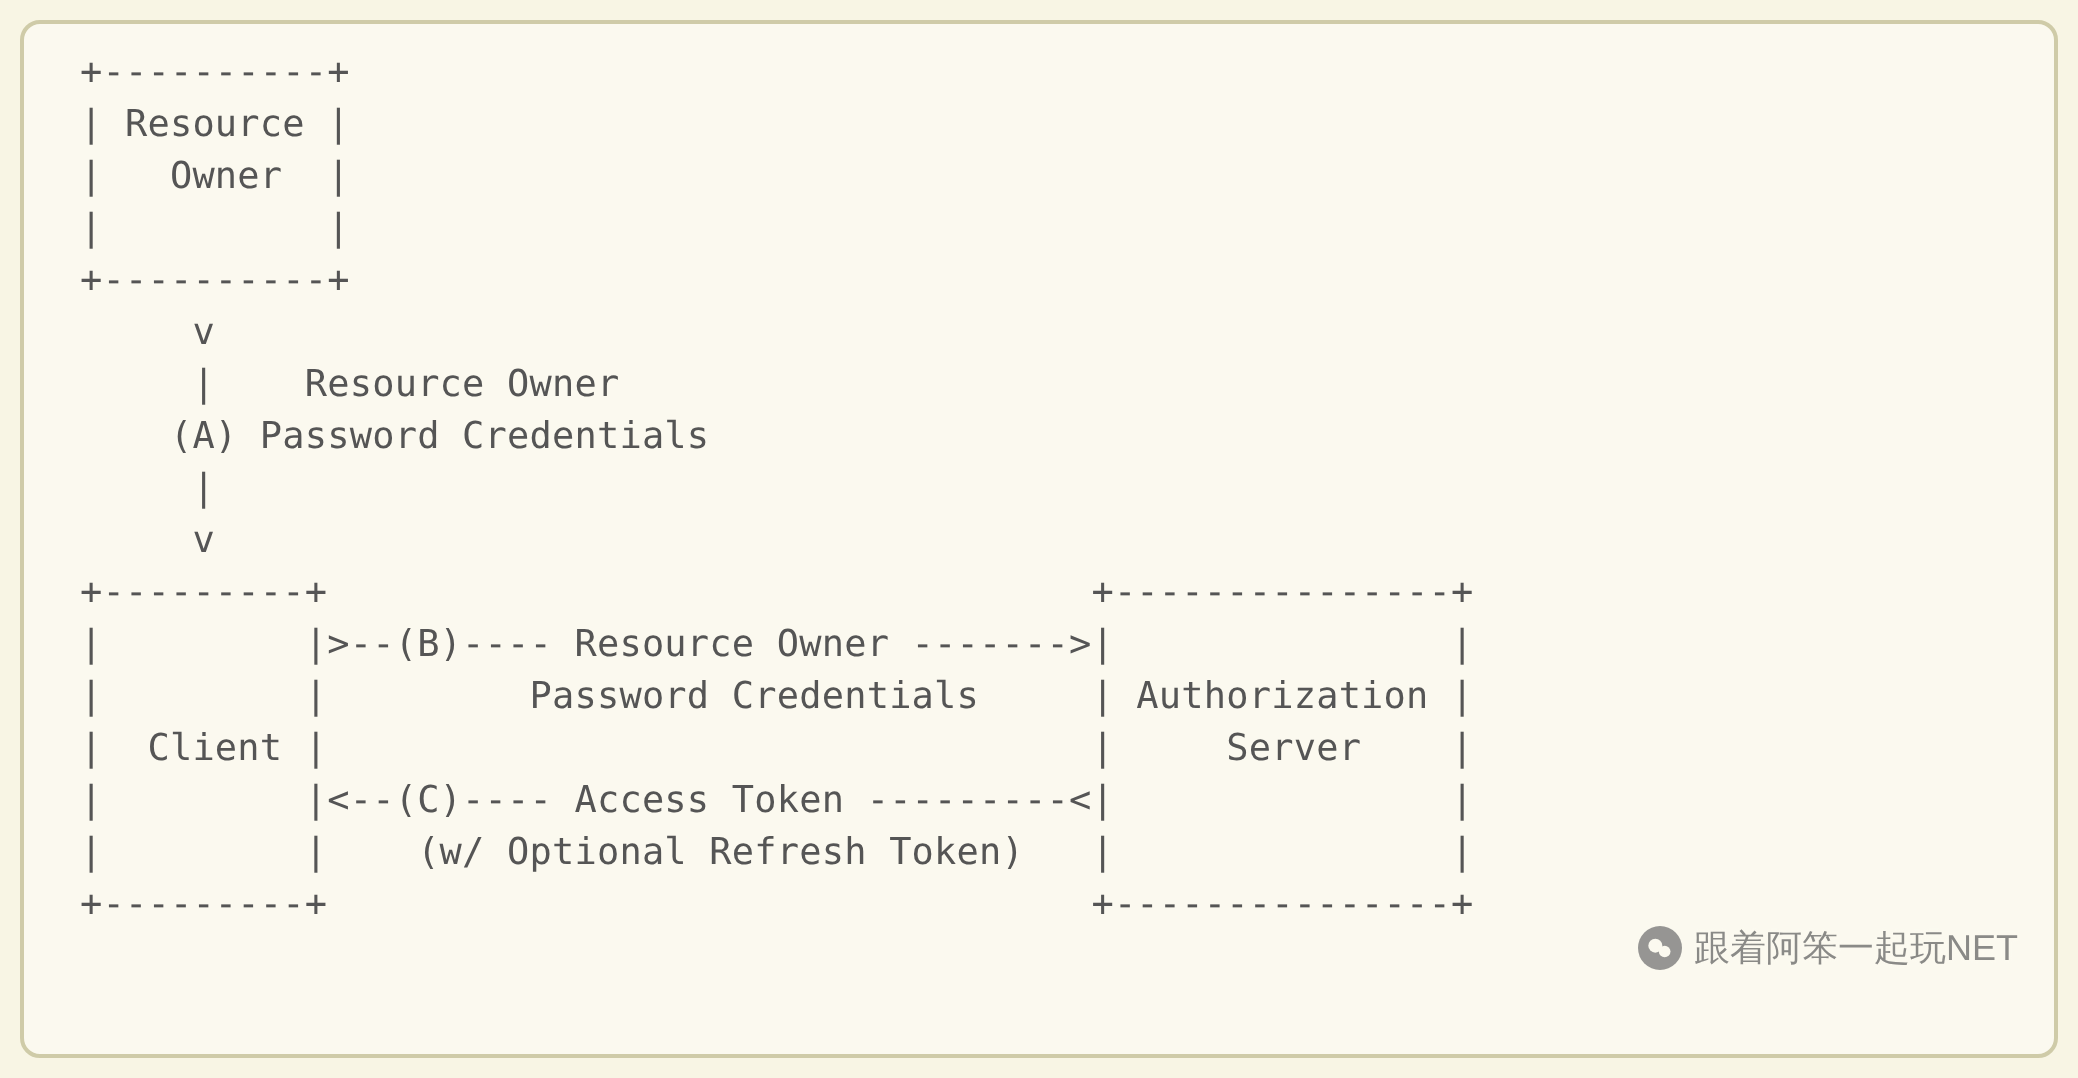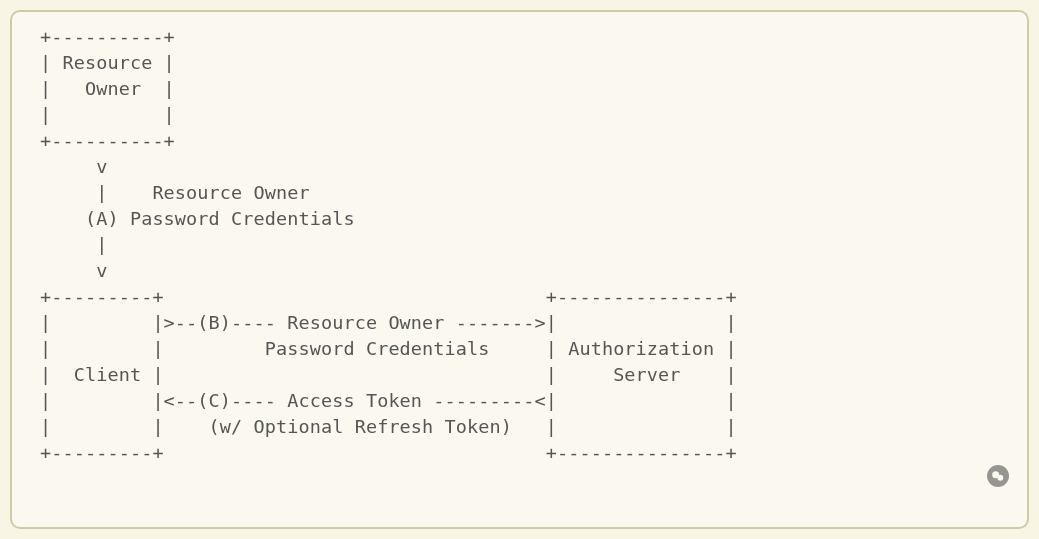--- a/index.html
+++ b/index.html
@@ -74,14 +74,15 @@
 |         |    (w/ Optional Refresh Token)   |               |
 +---------+                                  +---------------+</pre>
 
   <div class="watermark">
     <span class="wm-icon">
       <svg width="14" height="14" viewBox="0 0 24 24" fill="#fbf9ef">
         <circle cx="8" cy="10" r="6"></circle>
         <circle cx="16" cy="15" r="5"></circle>
       </svg>
     </span>
+    <span>跟着阿笨一起玩NET</span>
   </div>
 </div>
 
 </body></html>

